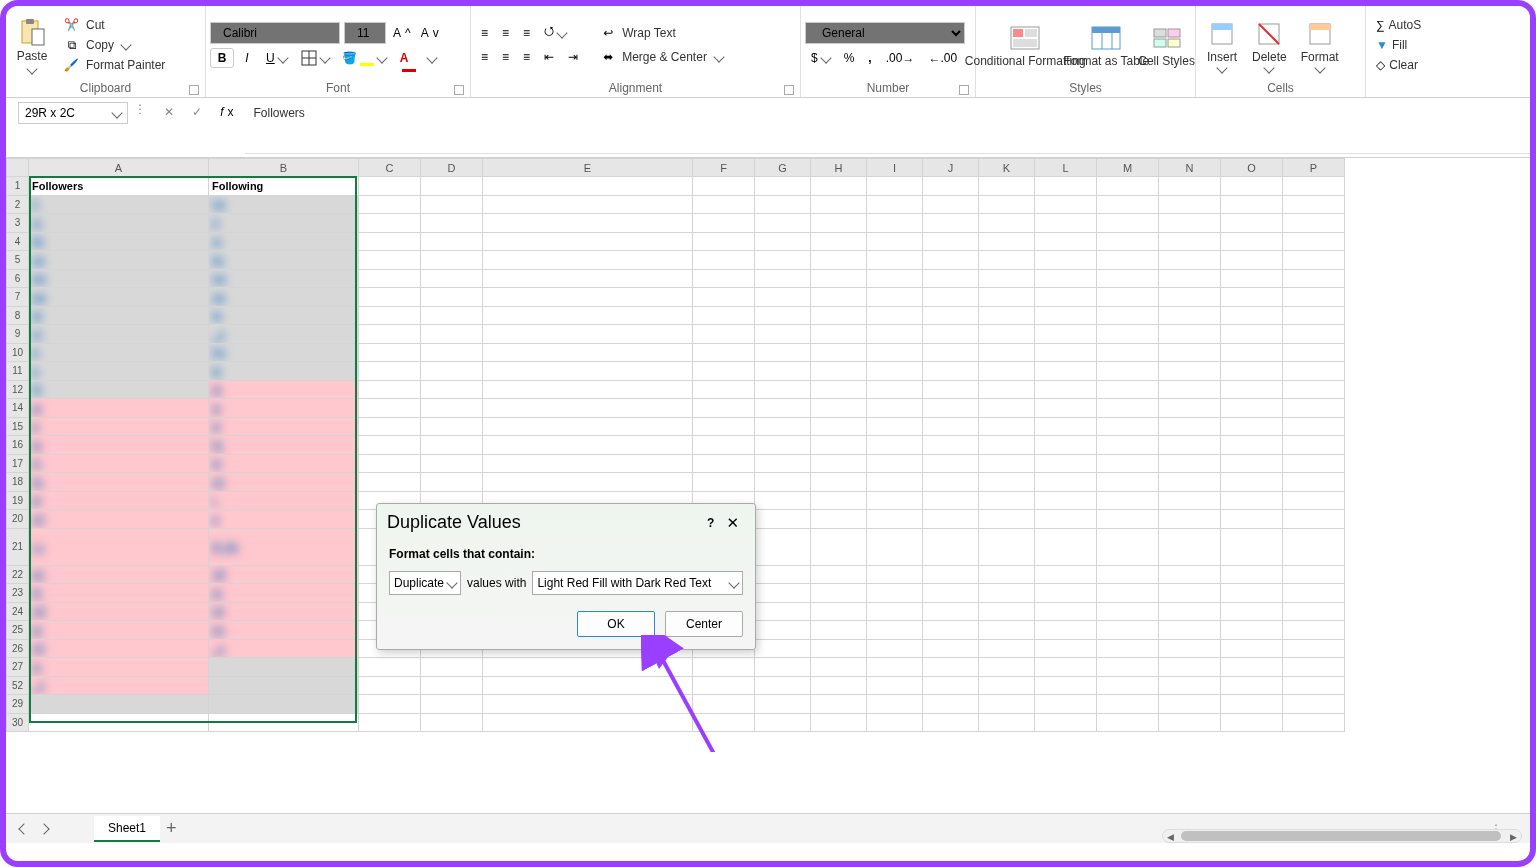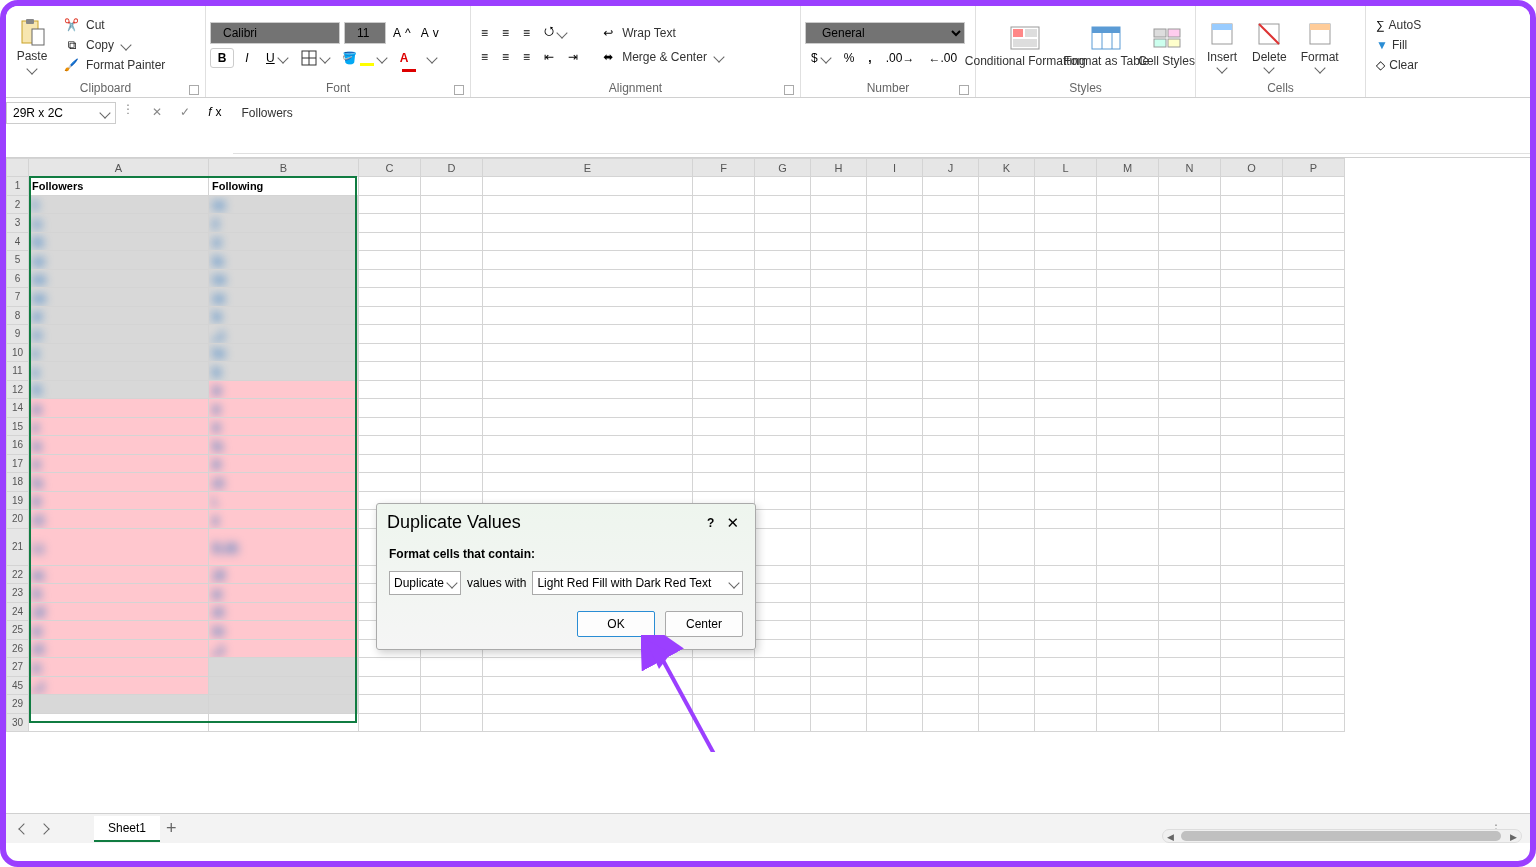--- a/index.html
+++ b/index.html
@@ -11,21 +11,21 @@
 .grp-label{text-align:center;color:#666;font-size:11px;padding:0 4px;position:relative;height:14px}
 .dlg-launcher{position:absolute;right:2px;bottom:0;width:10px;height:10px;border:1px solid #aaa;cursor:pointer}
 .btn{display:flex;flex-direction:column;align-items:center;justify-content:center;padding:2px 6px;cursor:pointer;border-radius:3px;height:62px;min-width:40px}
 .rbtn{display:flex;align-items:center;gap:4px;padding:2px 6px;cursor:pointer;height:20px;border-radius:3px}
 .ico{width:20px;height:20px;display:inline-flex;align-items:center;justify-content:center}
 .lico{width:32px;height:32px}
 .lbl{font-size:12px;color:#333;white-space:nowrap}
 .col3{display:flex;flex-direction:column;gap:0}
 select,input[type=text].fsel{border:1px solid #ccc;height:22px;background:#737373;padding:0 12px;font-size:12px}
 .fbar{height:60px;border-bottom:1px solid #d0d0d0;display:flex;align-items:flex-start;padding-top:4px;gap:6px}
-.namebox{width:110px;height:22px;border:1px solid #ccc;display:flex;align-items:center;padding:0 6px;margin-left:0}
+.namebox{width:110px;height:22px;border:1px solid #ccc;display:flex;align-items:center;padding:0 6px;margin-left:12px}
 .fx-area{display:flex;align-items:center;gap:6px;padding-left:6px}
 .fx-input{flex:1;height:22px;padding:0 8px;display:flex;align-items:center;color:#333}
 .fx-big{flex:1;height:52px;border-bottom:1px solid #e0e0e0}
 .grid-wrap{position:relative;height:594px;overflow:hidden}
 .grid{border-collapse:collapse;table-layout:fixed}
 .grid td,.grid th{border:1px solid #d4d4d4;height:18.5px;padding:0 3px;font-size:11px;overflow:hidden;white-space:nowrap;text-align:left;background:#fff}
 .grid .rh{width:22px;background:#e6e6e6;text-align:center;color:#555;font-size:10px}
 .grid .ch{background:#e6e6e6;text-align:center;color:#555;font-weight:normal;height:18px}
 .selA{background:#d8d8d8!important}
 .hdr-cell{font-weight:bold;background:#fff!important}
@@ -799,21 +799,21 @@
             <td></td>
             <td></td>
             <td></td>
             <td></td>
             <td></td>
             <td></td>
             <td></td>
             <td></td>
           </tr>
           <tr>
-            <td class="rh">45</td>
+            <td class="rh">52</td>
             <td class="selA lrfill"><span class="link blur">_v</span></td>
             <td class="selA "><span class="link blur"></span></td>
             <td></td>
             <td></td>
             <td></td>
             <td></td>
             <td></td>
             <td></td>
             <td></td>
             <td></td>

